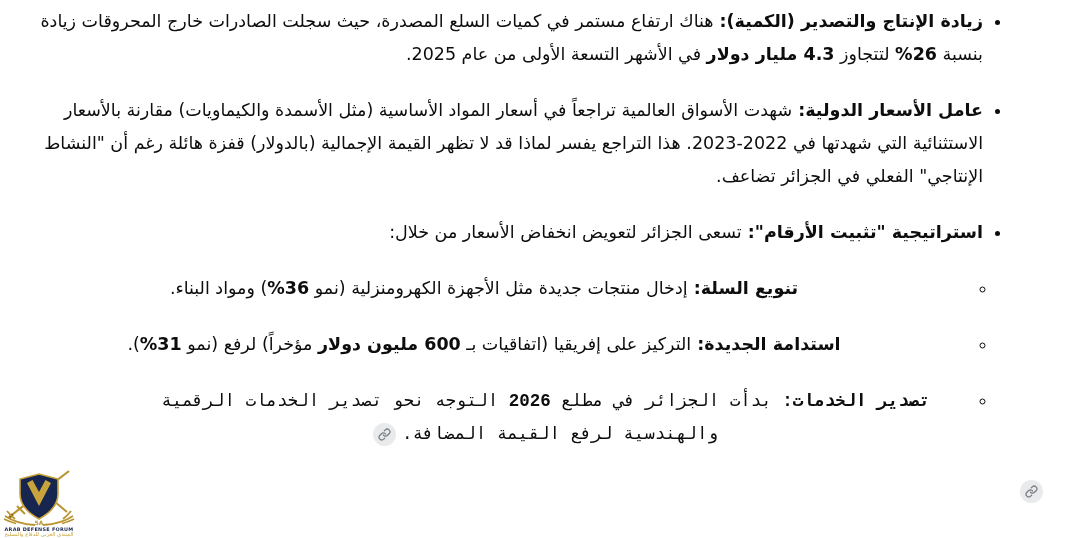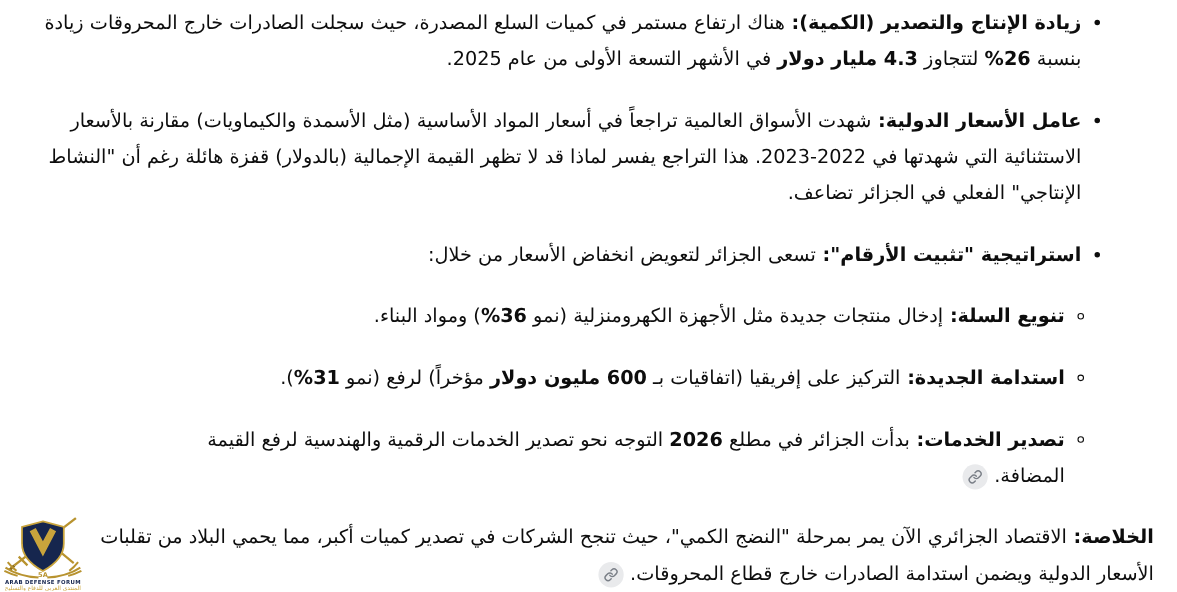--- a/index.html
+++ b/index.html
@@ -19,26 +19,27 @@
   }
   ul.lvl1{
     margin:0;
     padding:0 66px 0 0;
     list-style:disc;
   }
   ul.lvl2{
     margin:23px 0 0 0;
     padding:0 15px 0 0;
     list-style:circle;
+    text-align:center;
   }
   li{margin:0 0 23px 0;}
   li p{margin:0;}
   .txt{margin:0;}
   .w950{max-width:950px;}
-  .w845{max-width:845px;}
+  .w845{max-width:845px;font-family:Liberation Mono, monospace;}
   .conclusion{max-width:992px;margin:18px 0 0 0;}
   b{font-weight:bold;}
   .link-chip{
     display:inline-flex;
     width:23px;height:23px;
     border-radius:50%;
     background:#e9eaec;
     align-items:center;
     justify-content:center;
     vertical-align:middle;
@@ -79,21 +80,21 @@
                 <svg width="13" height="13" viewBox="0 0 24 24" fill="none" stroke="#7a7f87" stroke-width="2.4" stroke-linecap="round" stroke-linejoin="round">
                   <path d="M10 13a5 5 0 0 0 7.54.54l3-3a5 5 0 0 0-7.07-7.07l-1.72 1.71"></path>
                   <path d="M14 11a5 5 0 0 0-7.54-.54l-3 3a5 5 0 0 0 7.07 7.07l1.71-1.71"></path>
                 </svg>
               </span></p>
         </li>
       </ul>
     </li>
   </ul>
 
-  <p class="txt conclusion"><span><b>الخلاصة: </b><span>الاقتصاد الجزائري الآن يمر بمرحلة "النضج الكمي"، حيث تنجح الشركات في تصدير كميات أكبر، مما يحمي البلاد من تقلبات الأسعار الدولية ويضمن استدامة الصادرات خارج قطاع المحروقات.</span></span><span class="link-chip">
+  <p class="txt conclusion"><span class="link-chip">
         <svg width="13" height="13" viewBox="0 0 24 24" fill="none" stroke="#7a7f87" stroke-width="2.4" stroke-linecap="round" stroke-linejoin="round">
           <path d="M10 13a5 5 0 0 0 7.54.54l3-3a5 5 0 0 0-7.07-7.07l-1.72 1.71"></path>
           <path d="M14 11a5 5 0 0 0-7.54-.54l-3 3a5 5 0 0 0 7.07 7.07l1.71-1.71"></path>
         </svg>
       </span></p>
 </div>
 
 <div class="logo">
   <svg width="76" height="73" viewBox="0 0 76 73" font-family="DejaVu Sans, sans-serif">
 

